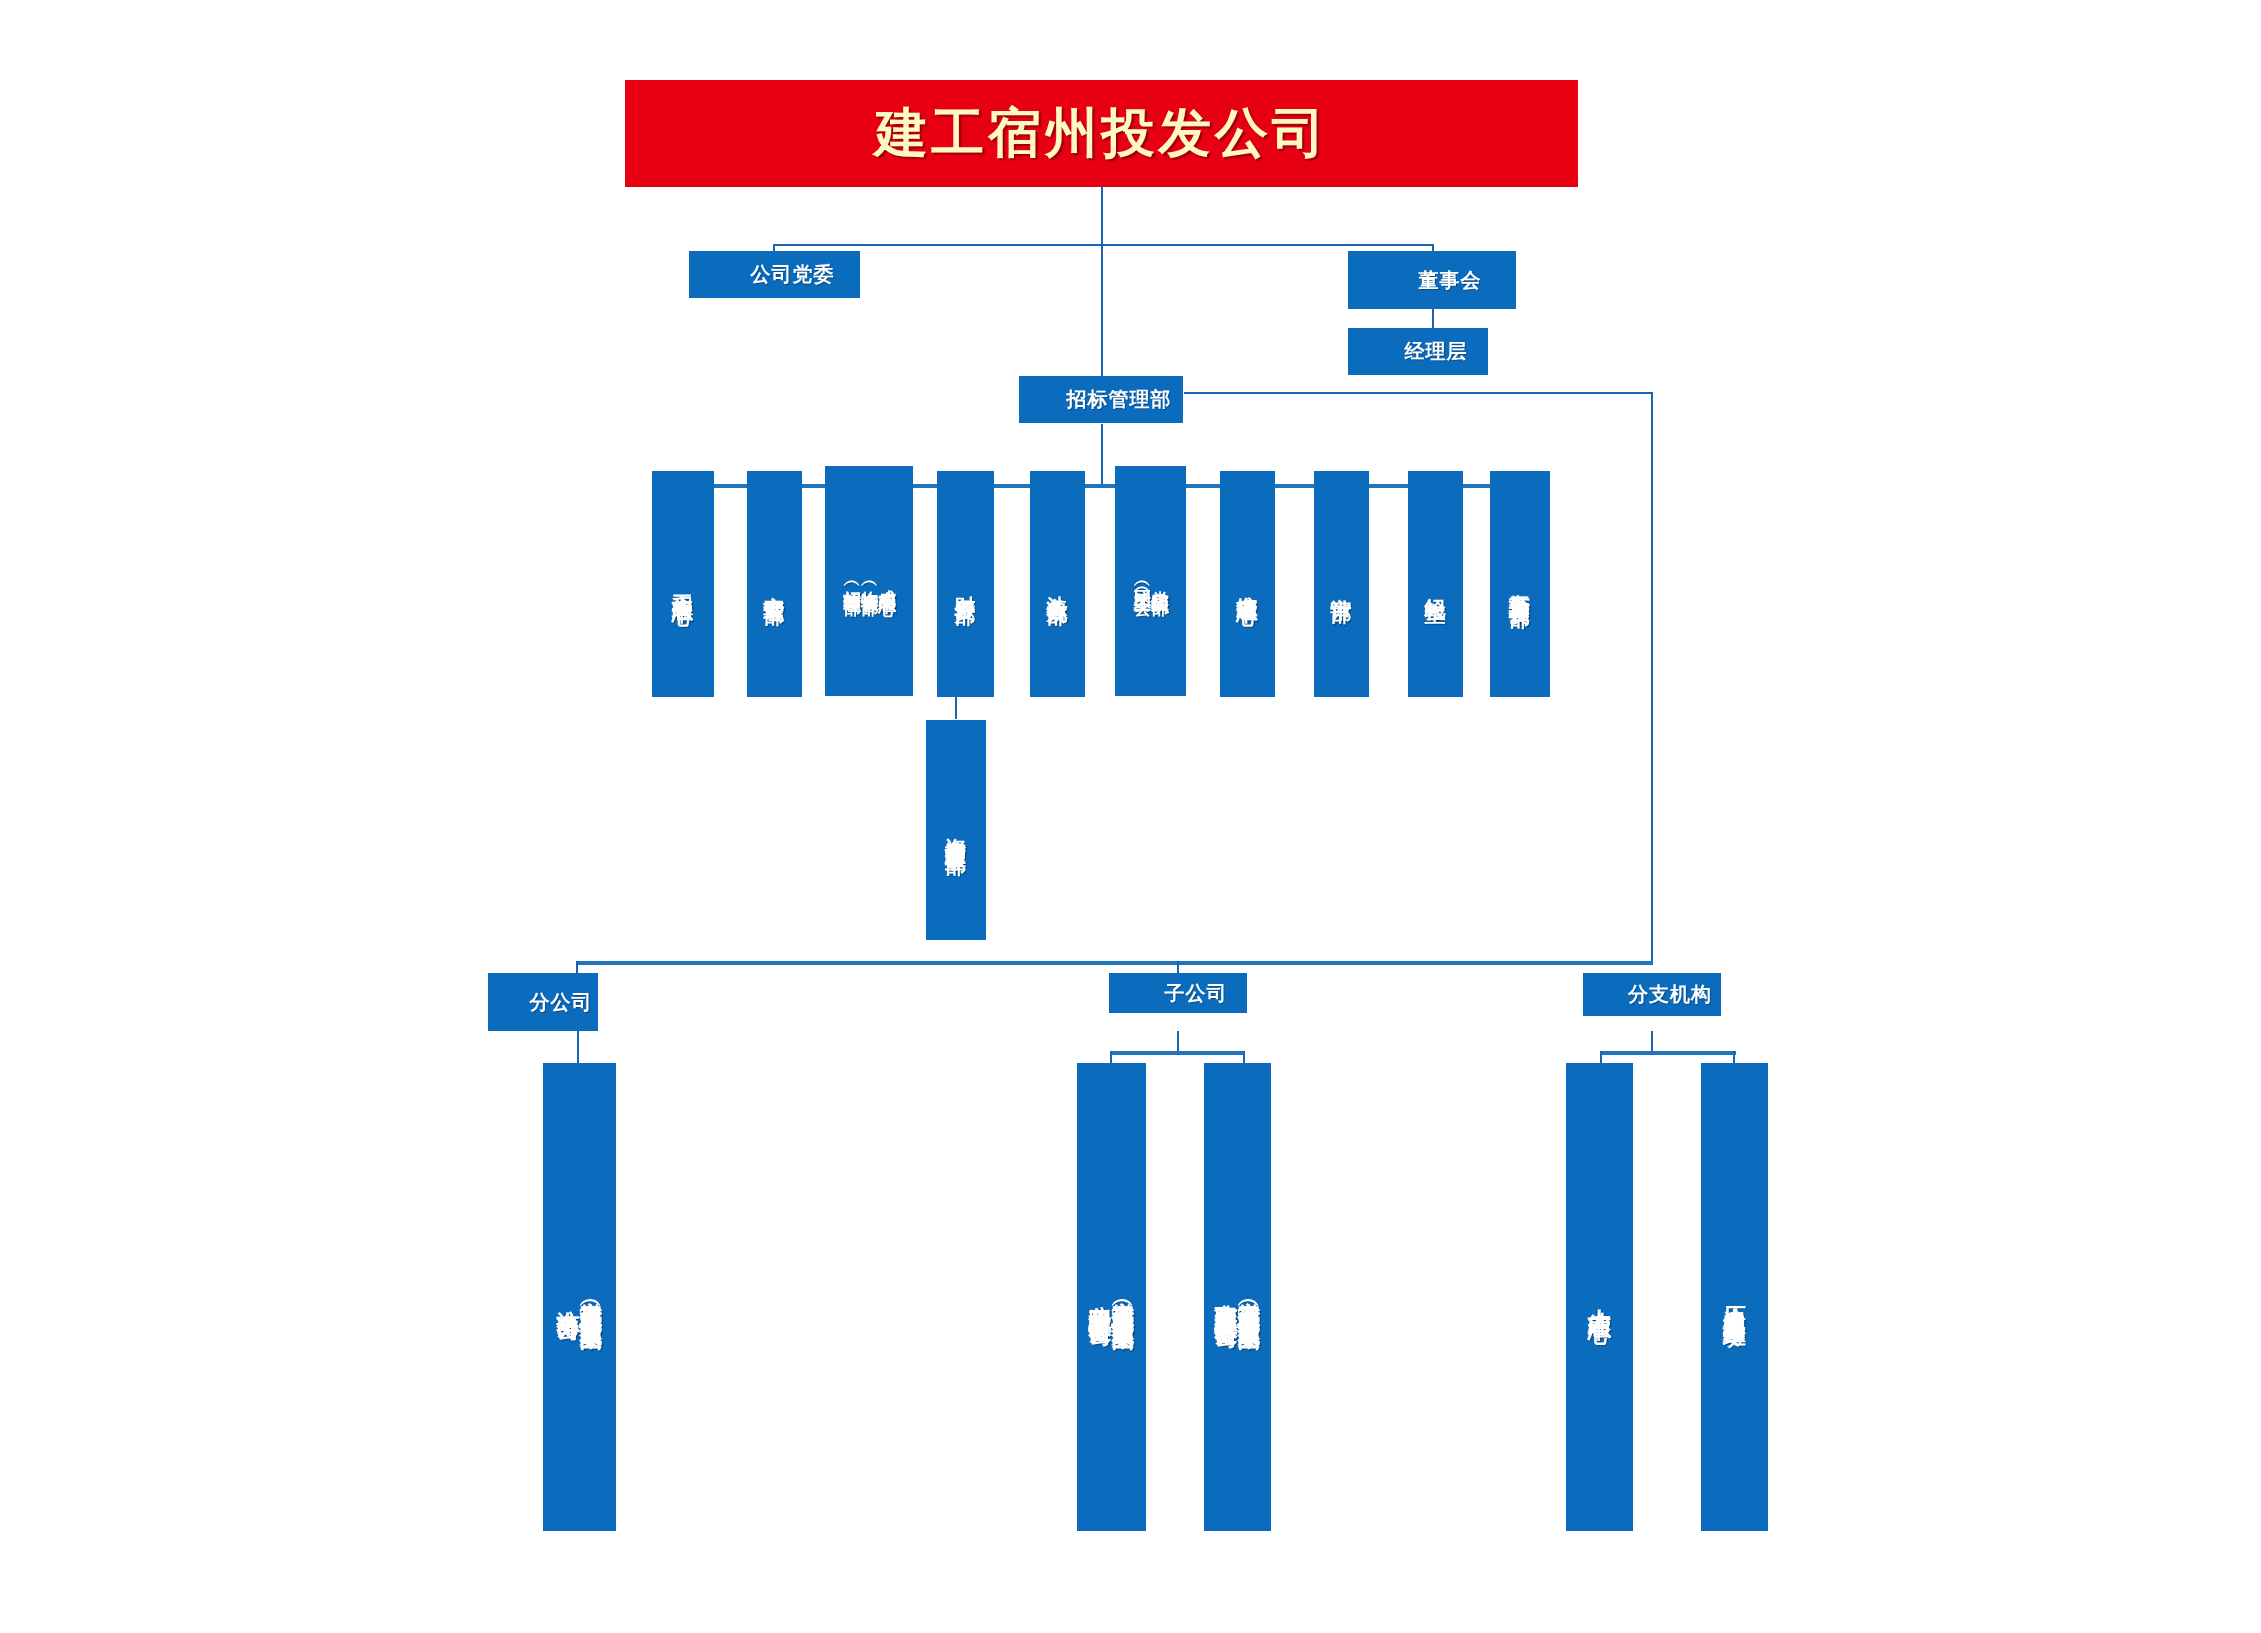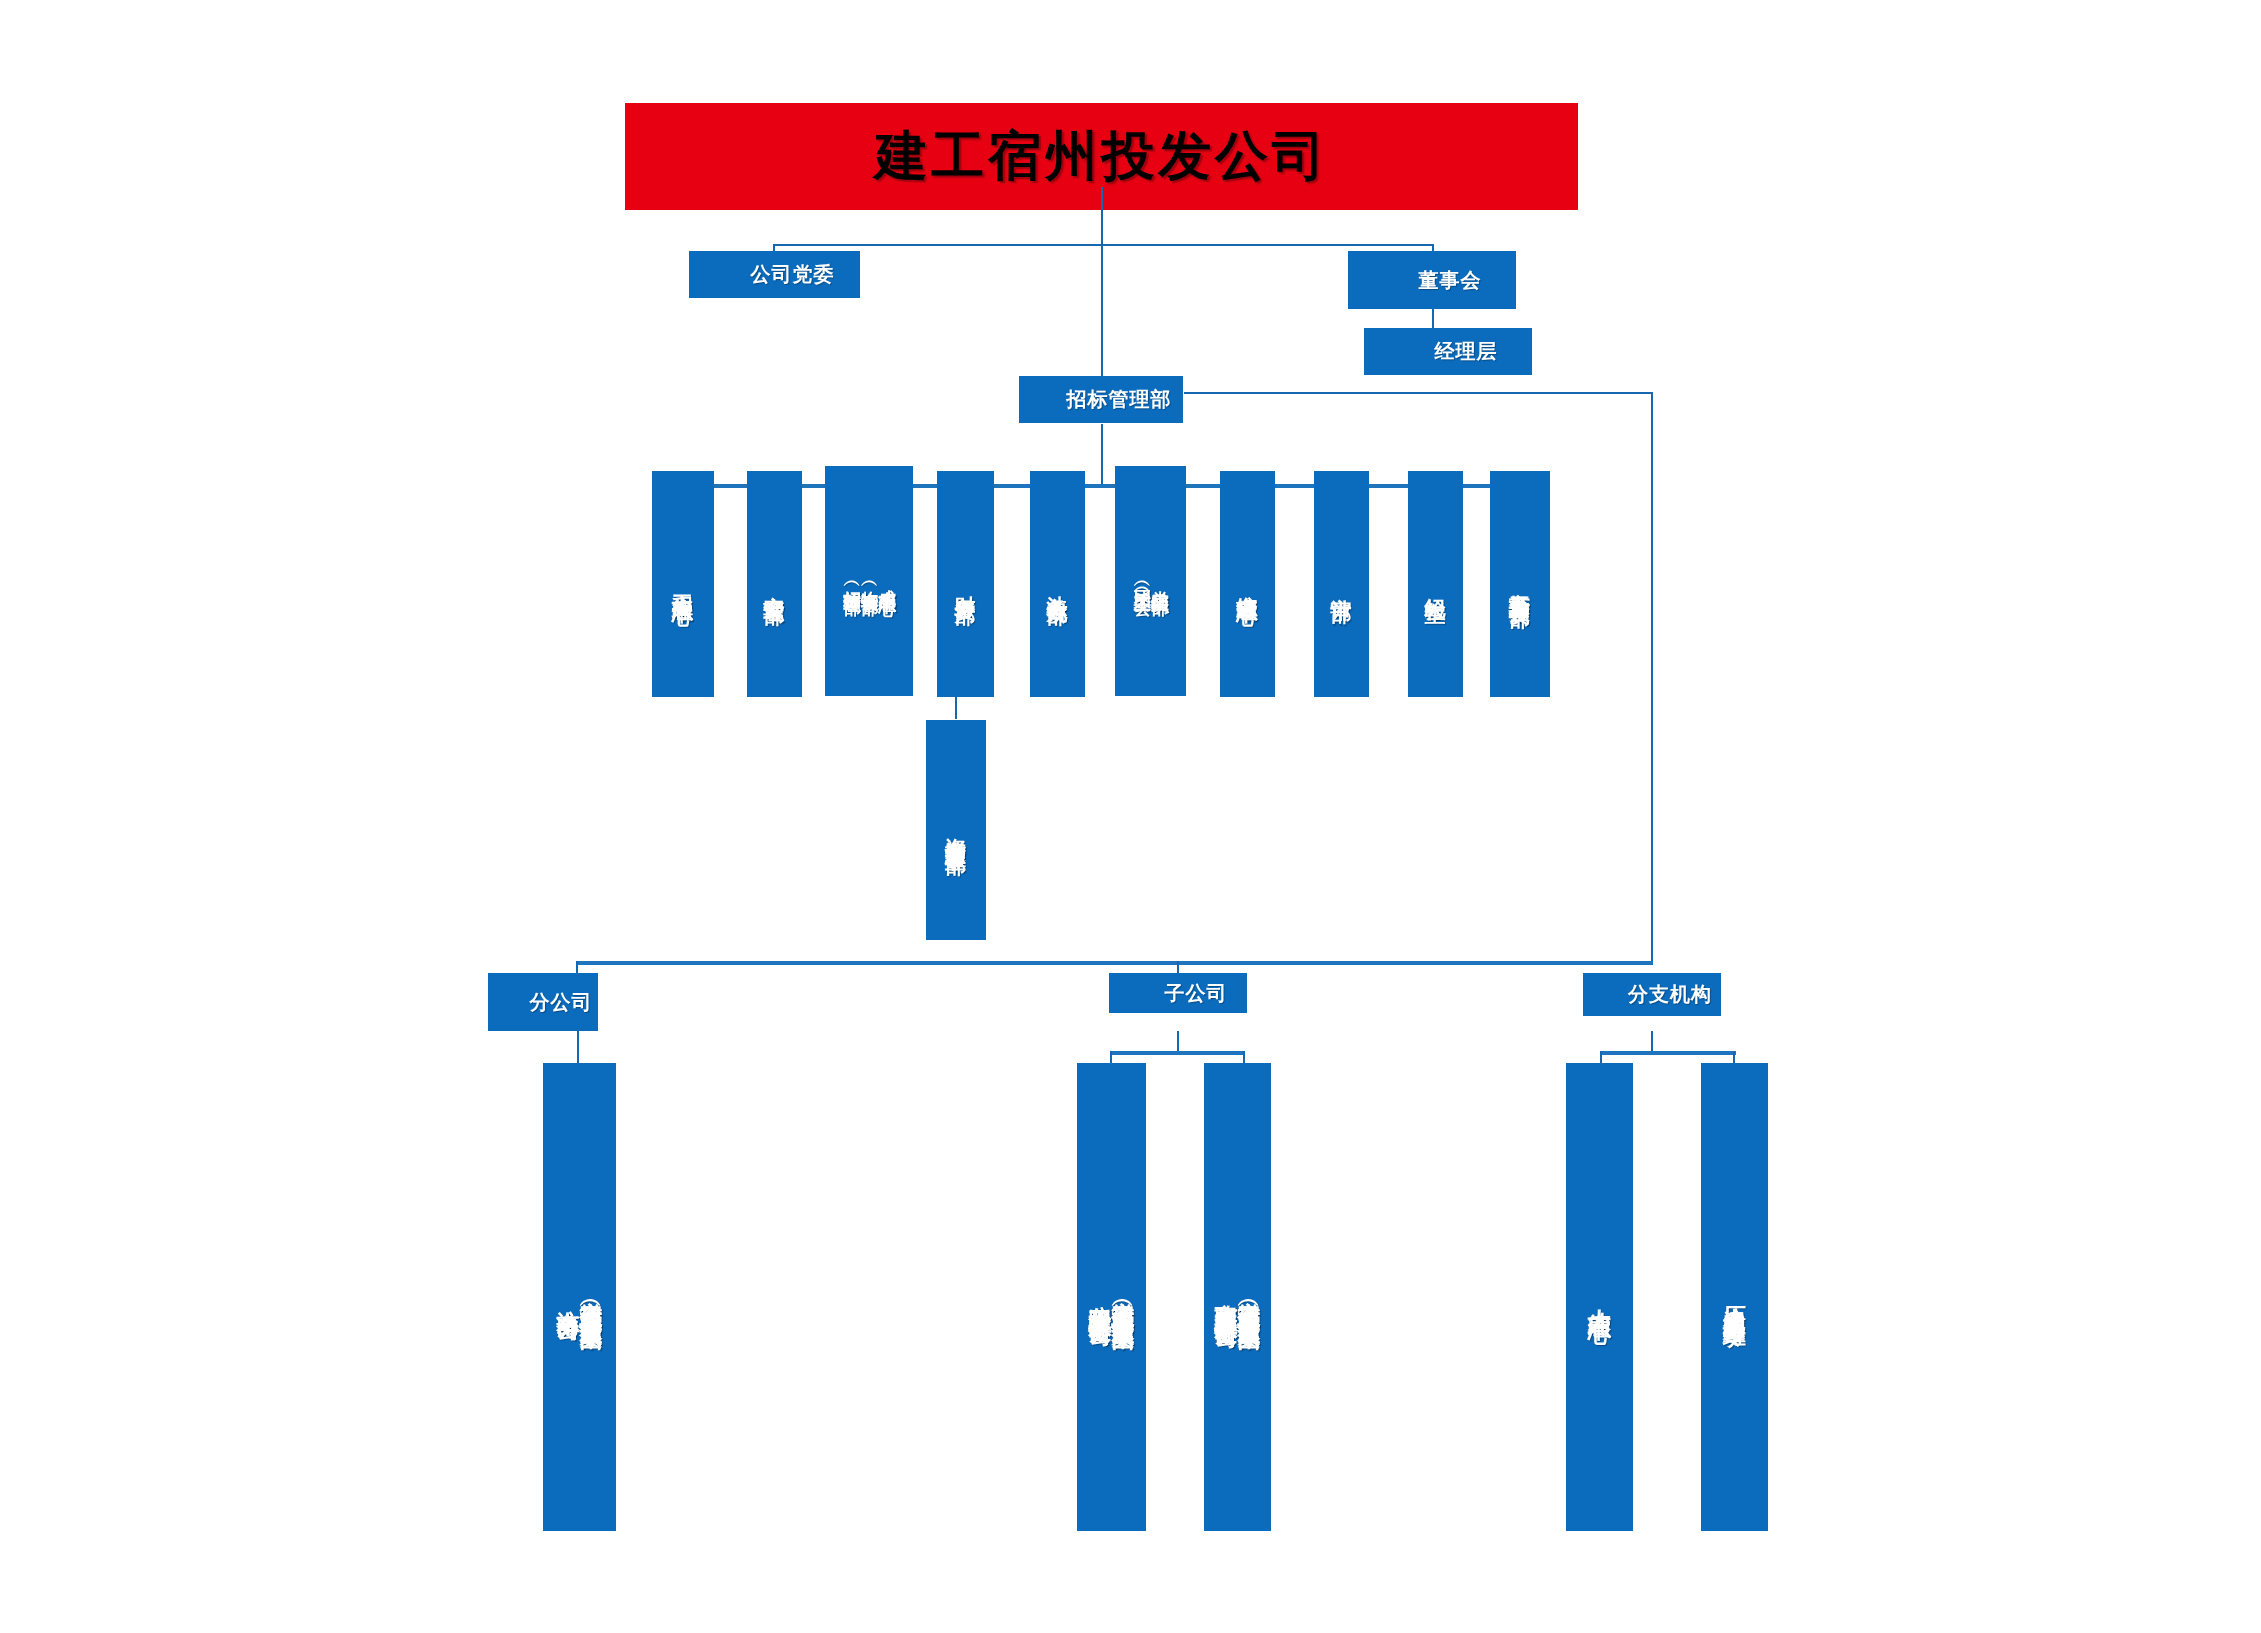--- a/index.html
+++ b/index.html
@@ -40,26 +40,25 @@
   
   .hbox{font-size:20px;padding-left:36px;}
 
   
   #title-banner{
     position:absolute;
     left:625px; top:80px;
     width:953px; height:107px;
     background:#e60012;
     display:flex;align-items:center;justify-content:center;
-    color:#000000;
+    color:#fef9c3;
     font-weight:bold;
     font-size:53px;
     letter-spacing:0.07em;
     text-shadow:2.2px 2.2px 1.7px rgba(0,0,0,0.33);
-    margin-top:23px;
   }
   .vstack{
     position:absolute;
     display:flex;
     flex-direction:row;
     align-items:center;
     justify-content:center;
     writing-mode:horizontal-tb;
   }
   .vstack .col{
@@ -92,21 +91,21 @@
   <div class="ln v" style="left:1432px; top:244px; height:25px;"></div>
 
   <div class="ln v" style="left:1101px; top:244px; height:132px;"></div>
 
   <div class="box hbox" style="left:689px; top:251px; width:171px; height:47px;">公司党委</div>
 
   <div class="box hbox" style="left:1348px; top:251px; width:168px; height:58px;">董事会</div>
 
   <div class="ln v" style="left:1432px; top:309px; height:19px;"></div>
 
-  <div class="box hbox" style="left:1348px; top:328px; width:168px; height:47px;margin-left:16px;">经理层</div>
+  <div class="box hbox" style="left:1348px; top:328px; width:140px; height:47px;">经理层</div>
 
   <div class="box hbox" style="left:1019px; top:376px; width:164px; height:47px;">招标管理部</div>
 
   <div class="ln h" style="left:1184px; top:392px; width:469px;"></div>
   <div class="ln v" style="left:1651px; top:392px; height:572px;"></div>
 
   <div class="ln v" style="left:1101px; top:424px; height:62px;"></div>
   <div class="bar" style="left:671px; top:484px; width:849px;"></div>
 
   <div class="ln v" style="left:671px; top:484px; height:57px;"></div>

